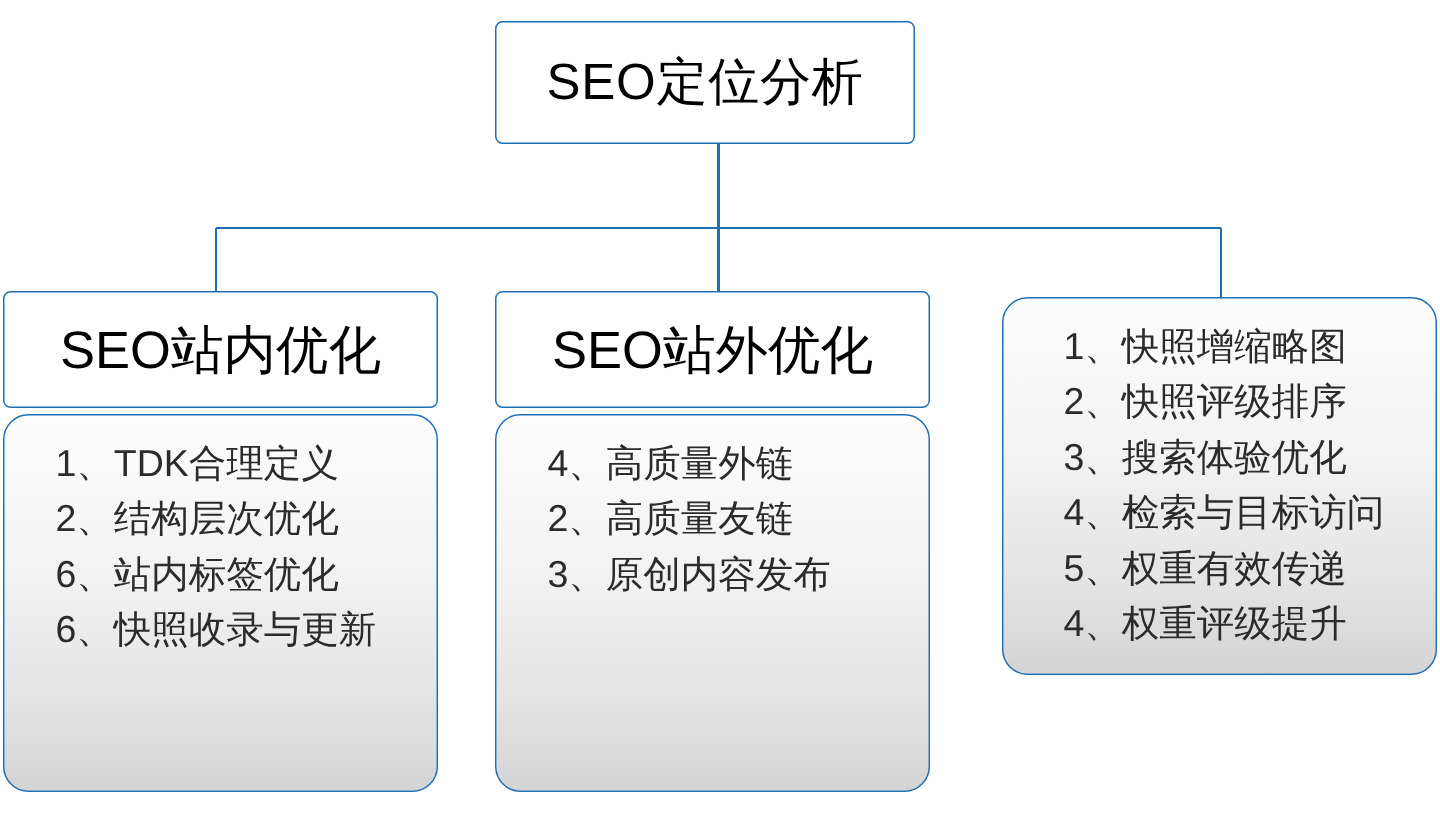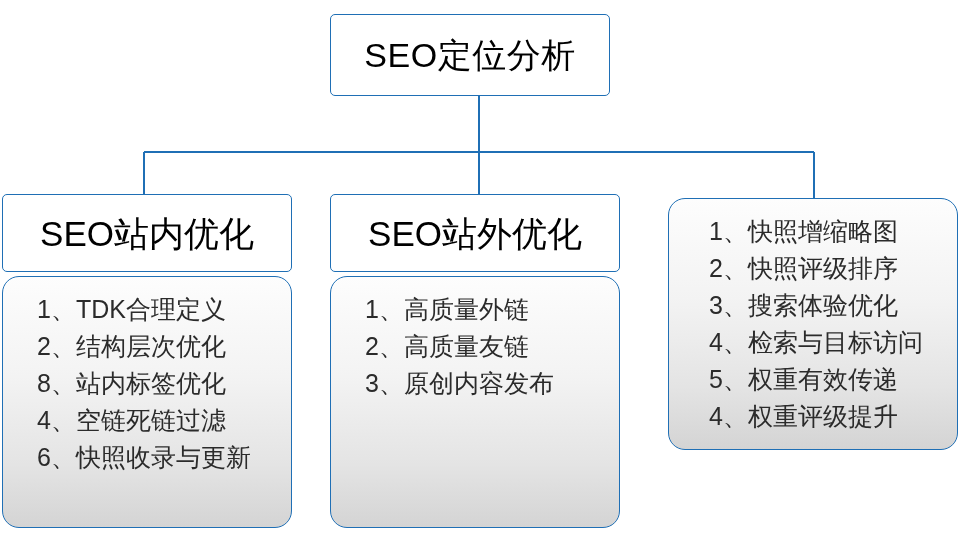--- a/index.html
+++ b/index.html
@@ -127,34 +127,33 @@
   </div>
 
   <div class="column col-1">
     <div class="col-header">
       <div class="col-header-title">SEO站内优化</div>
     </div>
     <div class="col-body">
       <ul class="col-list">
         <li class="list-item">1、TDK合理定义</li>
         <li class="list-item">2、结构层次优化</li>
-        <li class="list-item">8、站内标签优化</li>
-        <li class="list-item">4、空链死链过滤</li>
+        <li class="list-item">6、站内标签优化</li>
         <li class="list-item">6、快照收录与更新</li>
       </ul>
     </div>
   </div>
 
   <div class="column col-2">
     <div class="col-header">
       <div class="col-header-title">SEO站外优化</div>
     </div>
     <div class="col-body">
       <ul class="col-list">
-        <li class="list-item">1、高质量外链</li>
+        <li class="list-item">4、高质量外链</li>
         <li class="list-item">2、高质量友链</li>
         <li class="list-item">3、原创内容发布</li>
       </ul>
     </div>
   </div>
 
   <div class="column col-3">
     <div class="col-body">
       <ul class="col-list">
         <li class="list-item">1、快照增缩略图</li>

